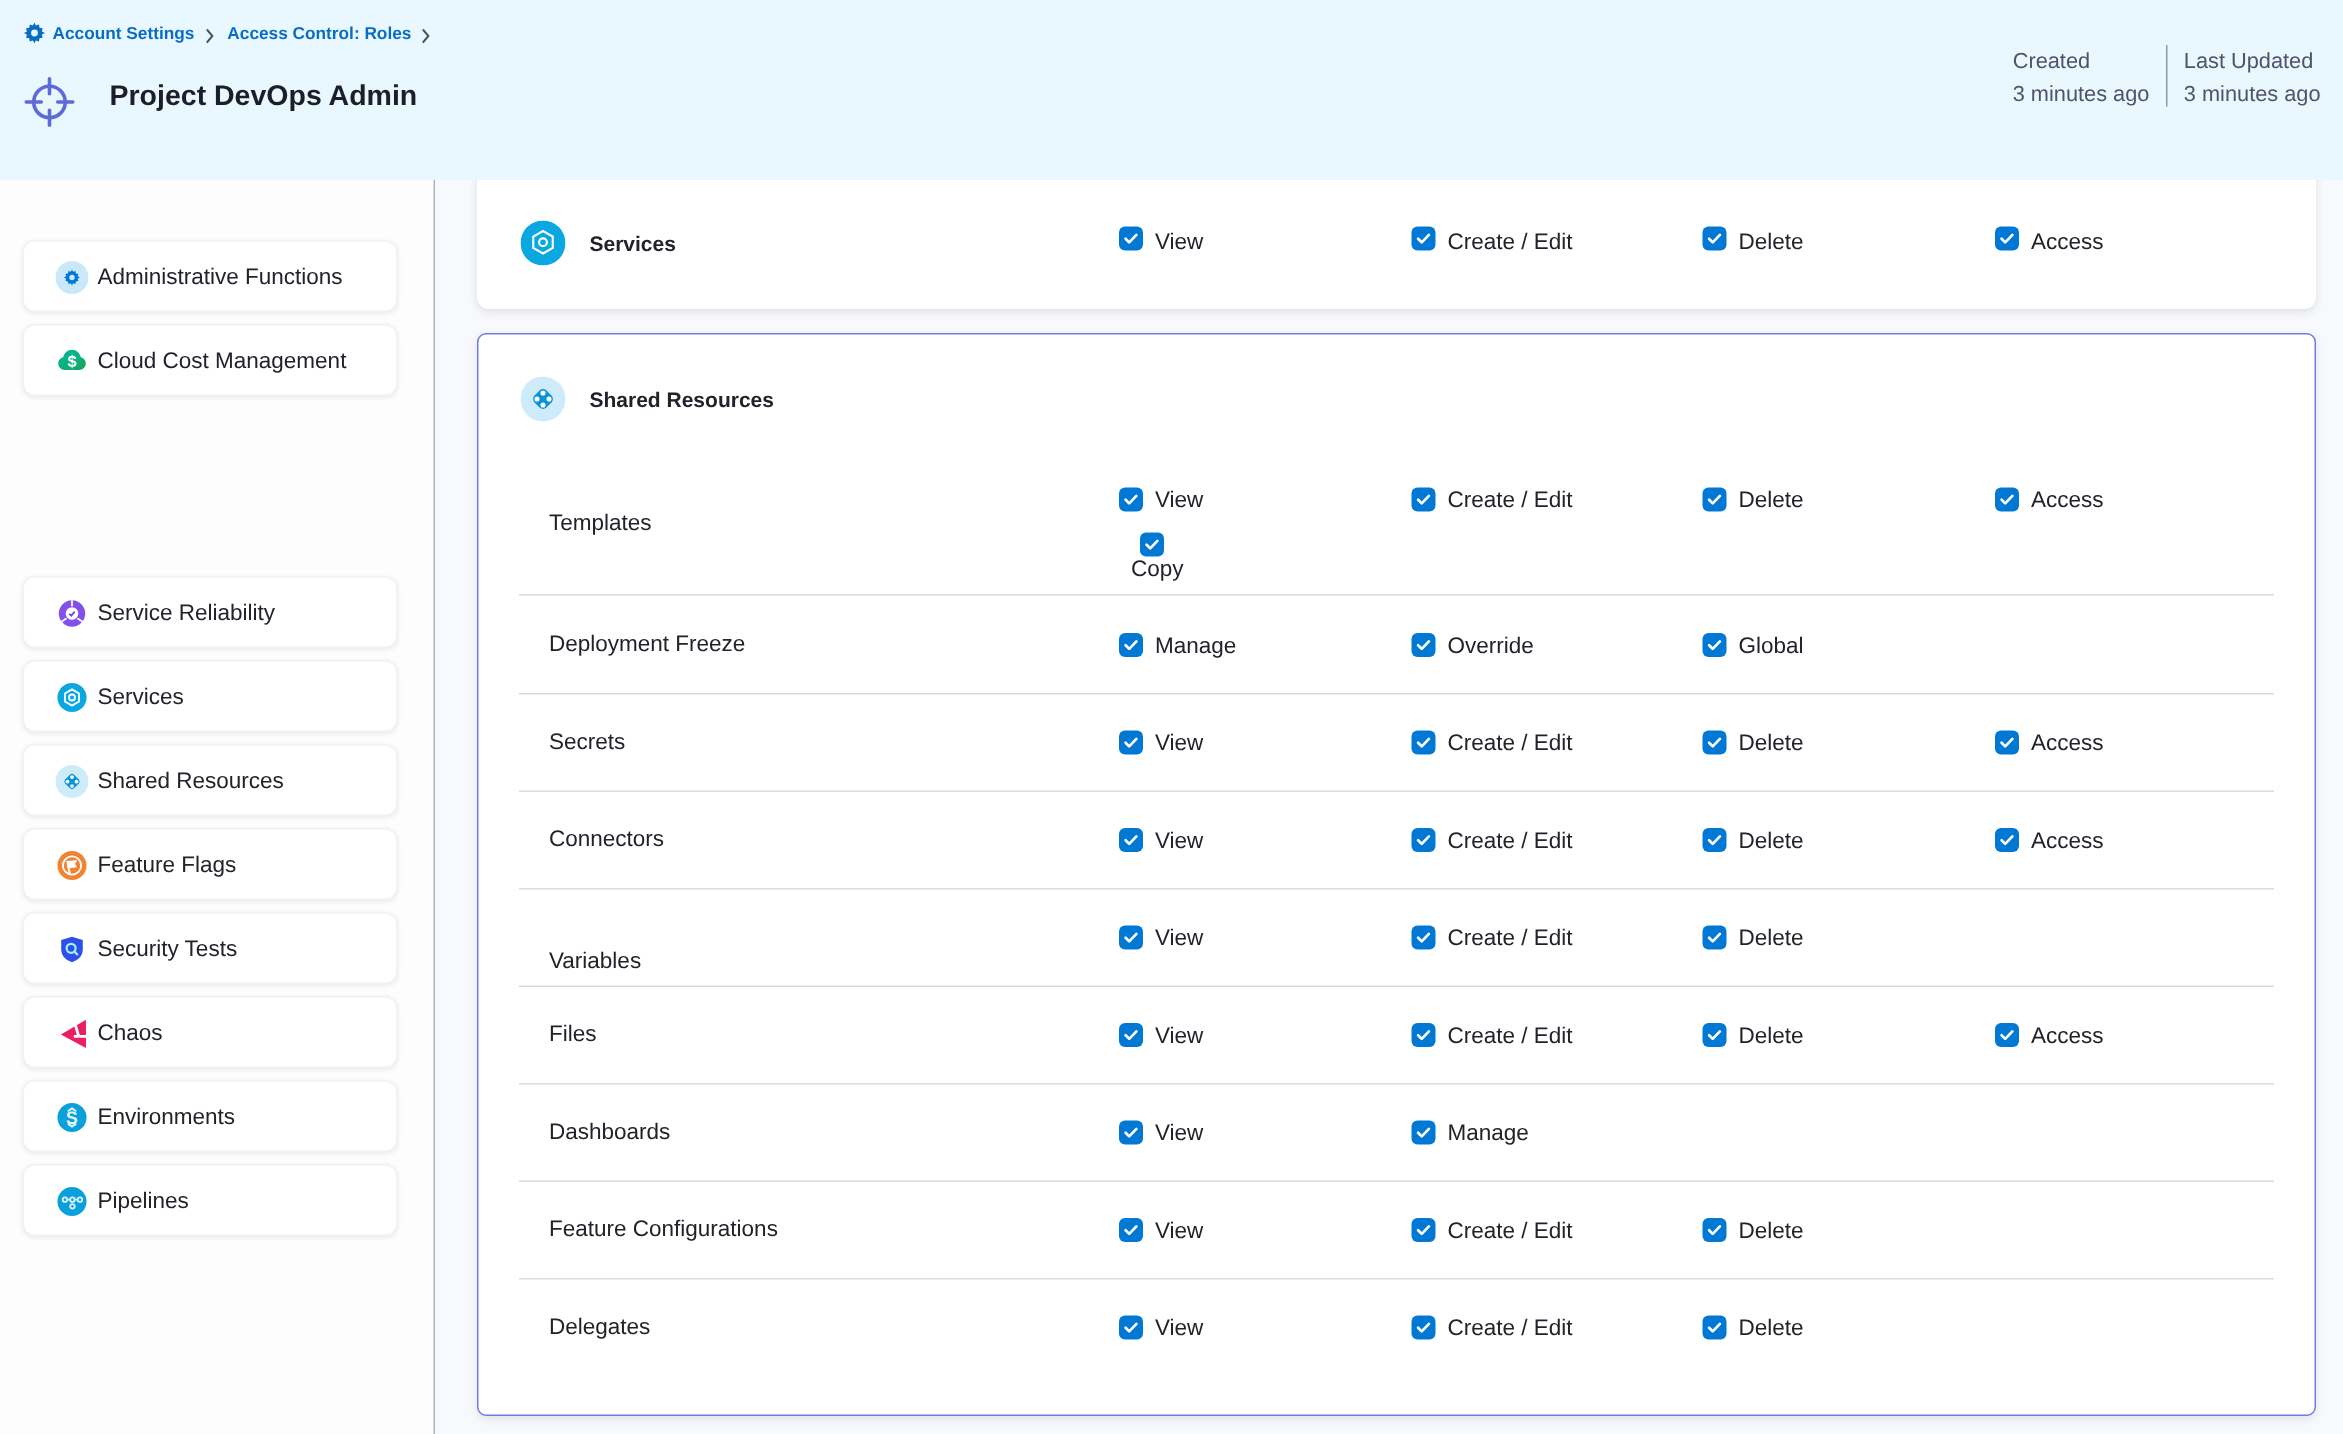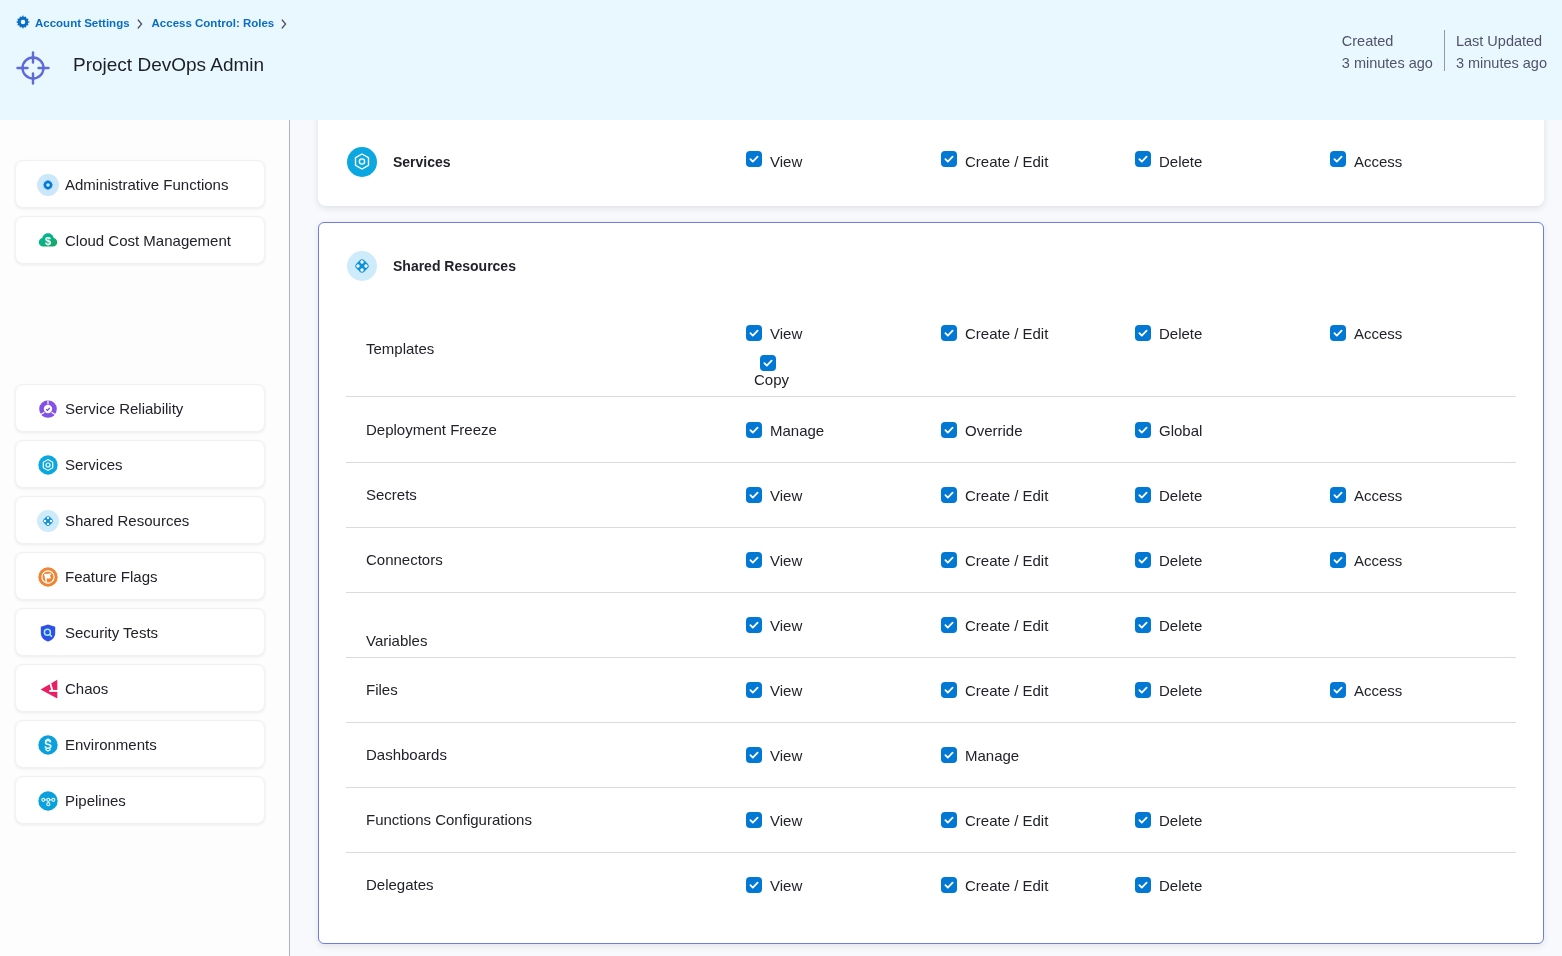--- a/index.html
+++ b/index.html
@@ -4,21 +4,21 @@
 <style>
   * { margin:0; padding:0; box-sizing:border-box; }
   html,body { width:1562px; height:956px; overflow:hidden; font-family:"Liberation Sans", sans-serif; background:#f7f9fc; }
 
   
   .topbar { position:absolute; left:0; top:0; width:1562px; height:120px; background:#e9f8fe; }
   .crumbs { position:absolute; left:16px; top:11px; height:18px; display:flex; align-items:flex-end; font-size:11.5px; color:#0b6cc4; font-weight:700; }
   .crumbs .sep { margin:0 4px 0 7px; display:flex; align-items:center; }
   .crumbs svg { margin-right:5px; }
   .title-ico { position:absolute; left:14px; top:49px; }
-  .page-title { position:absolute; left:73px; top:54px; font-size:19px; color:#1c1f27; font-weight:400; }
+  .page-title { position:absolute; left:73px; top:54px; font-size:19px; color:#1c1f27; font-weight:700; }
   .meta { position:absolute; right:15px; top:30px; display:flex; color:#50536a; font-size:14.5px; }
   .meta .blk { line-height:22px; }
   .meta .vdiv { width:1px; background:#9496ad; margin:0 11px; height:41px; }
 
   
   .sidebar { position:absolute; left:0; top:120px; width:290px; height:836px; background:#fdfdfe; border-right:1px solid #b0b1c4; }
   .scard { position:absolute; left:15px; width:250px; height:48px; background:#fff; border:1px solid #f1f1f6; border-radius:8px; box-shadow:0 1px 3px rgba(40,41,61,0.08); display:flex; align-items:center; }
   .scard .ic { width:21px; height:21px; margin-left:21px; flex:none; }
   .scard .lbl { margin-left:7px; font-size:15px; color:#22222a; font-weight:500; }
 
@@ -443,21 +443,21 @@
         <span class="t">View</span>
       </div>
       <div class="cb" style="left:651px; top:625px; height:20px;">
         <span class="box">
           <svg width="12" height="12" viewBox="0 0 12 12">
             <path d="M2.4 6.2l2.4 2.4 4.8-5" stroke="#fff" stroke-width="1.8" fill="none" stroke-linecap="round" stroke-linejoin="round"></path>
           </svg>
         </span>
         <span class="t">Manage</span>
       </div>
-      <div class="rowlbl" style="left:76px; top:691px;">Functions Configurations</div>
+      <div class="rowlbl" style="left:76px; top:691px;">Feature Configurations</div>
       <div class="cb" style="left:456px; top:690px; height:20px;">
         <span class="box">
           <svg width="12" height="12" viewBox="0 0 12 12">
             <path d="M2.4 6.2l2.4 2.4 4.8-5" stroke="#fff" stroke-width="1.8" fill="none" stroke-linecap="round" stroke-linejoin="round"></path>
           </svg>
         </span>
         <span class="t">View</span>
       </div>
       <div class="cb" style="left:651px; top:690px; height:20px;">
         <span class="box">

